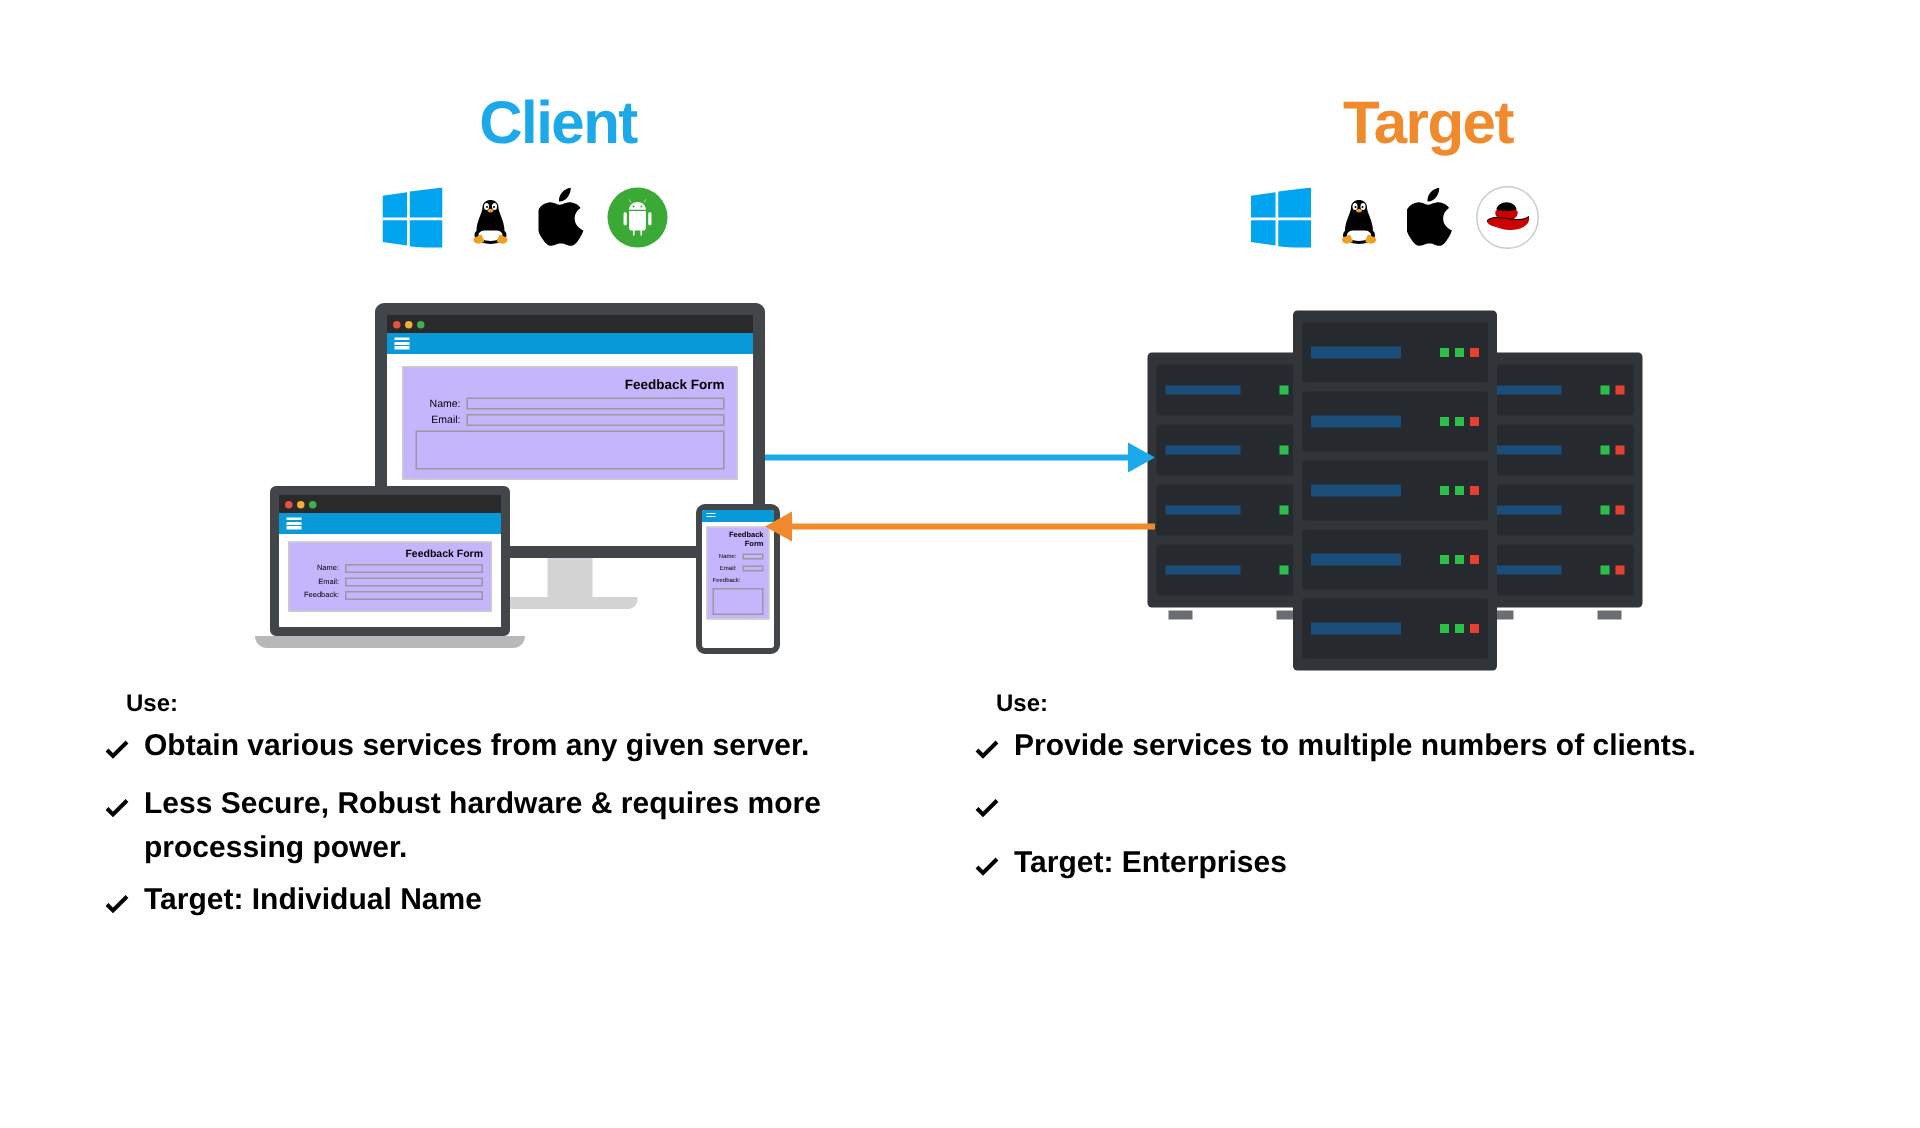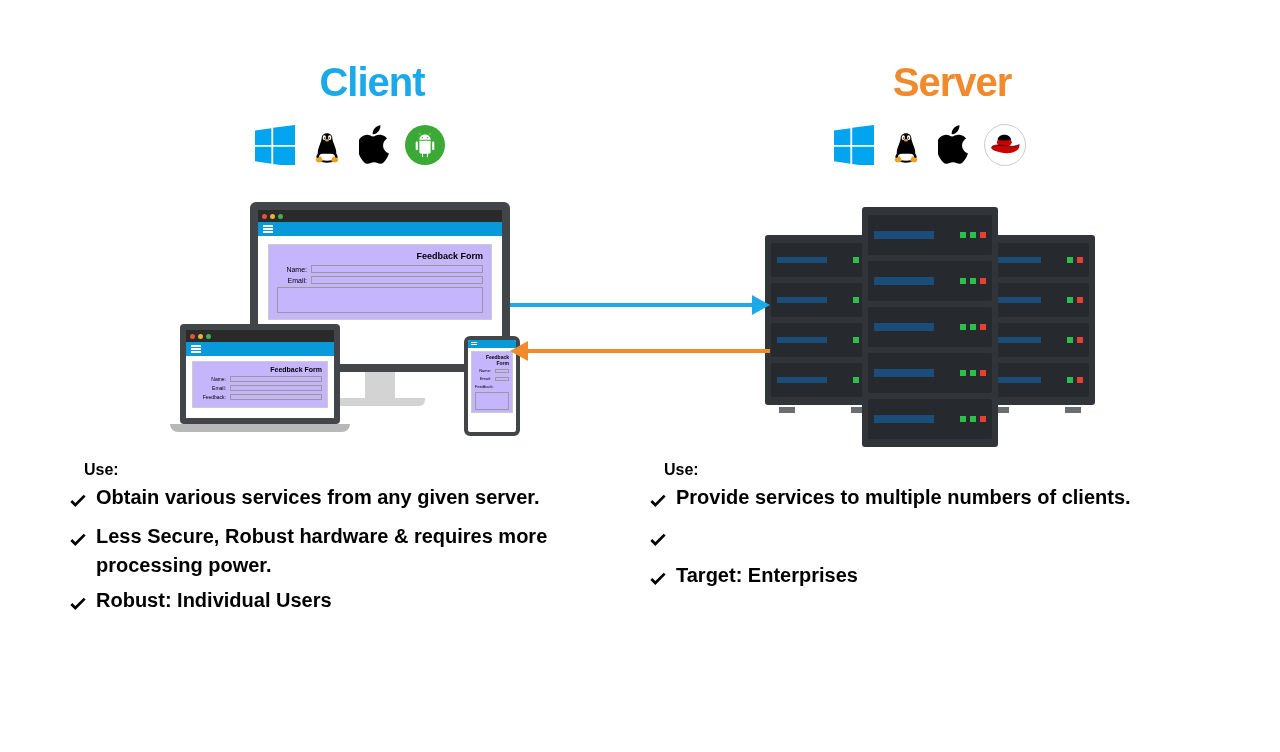--- a/index.html
+++ b/index.html
@@ -346,28 +346,28 @@
         <li>
           <span class="check"><svg viewBox="0 0 24 20">
                 <path d="M2 10l6 6L22 2" stroke="#000" stroke-width="4" fill="none"></path>
               </svg></span>
           <span>Less Secure, Robust hardware &amp; requires more processing power.</span>
         </li>
         <li>
           <span class="check"><svg viewBox="0 0 24 20">
                 <path d="M2 10l6 6L22 2" stroke="#000" stroke-width="4" fill="none"></path>
               </svg></span>
-          <span>Robust: Individual Users</span>
+          <span>Target: Individual Name</span>
         </li>
       </ul>
     </div>
   </div>
 
   <div class="column">
-    <div class="title server">Server</div>
+    <div class="title server">Target</div>
 
     <div class="os-row">
       <span class="icon windows-icon">
         <svg viewBox="0 0 88 88">
             <g fill="#00A4EF">
               <path d="M0 12l36-5v37H0z"></path>
               <path d="M40 6l48-6v44H40z"></path>
               <path d="M0 48h36v37L0 80z"></path>
               <path d="M40 48h48v44l-48-6z"></path>
             </g>

